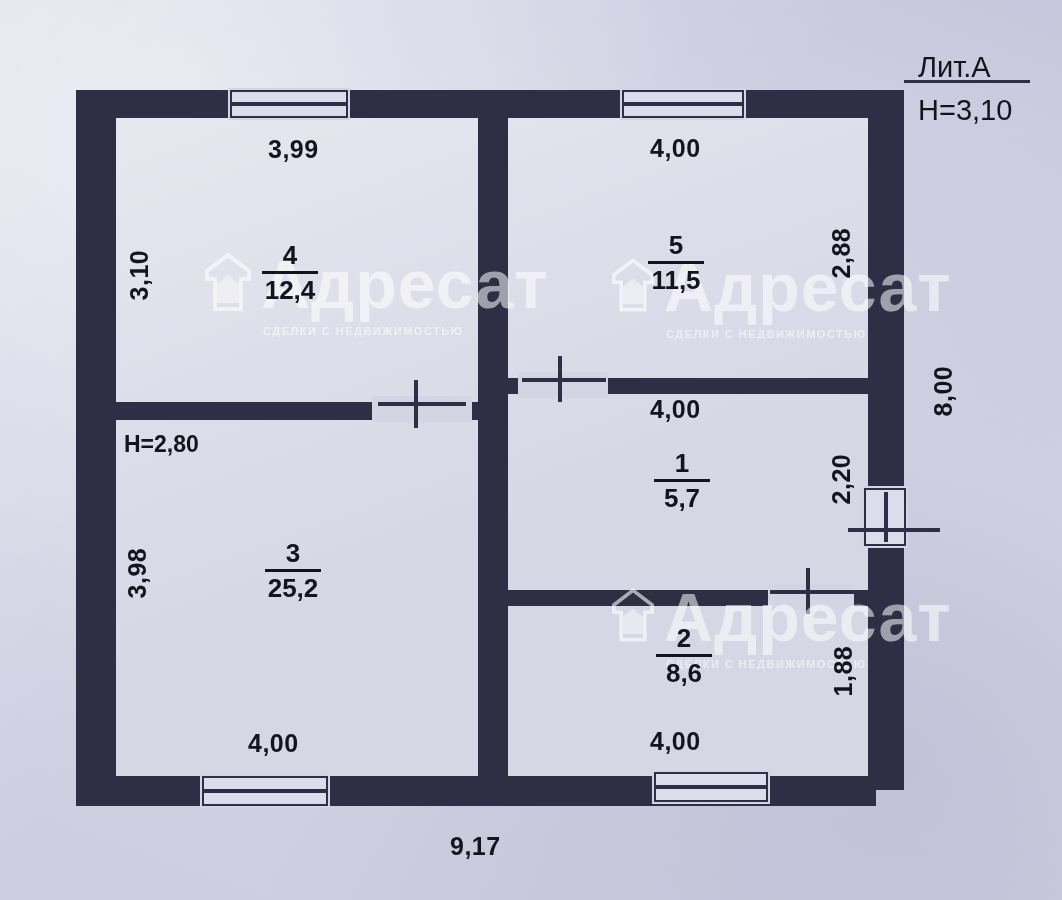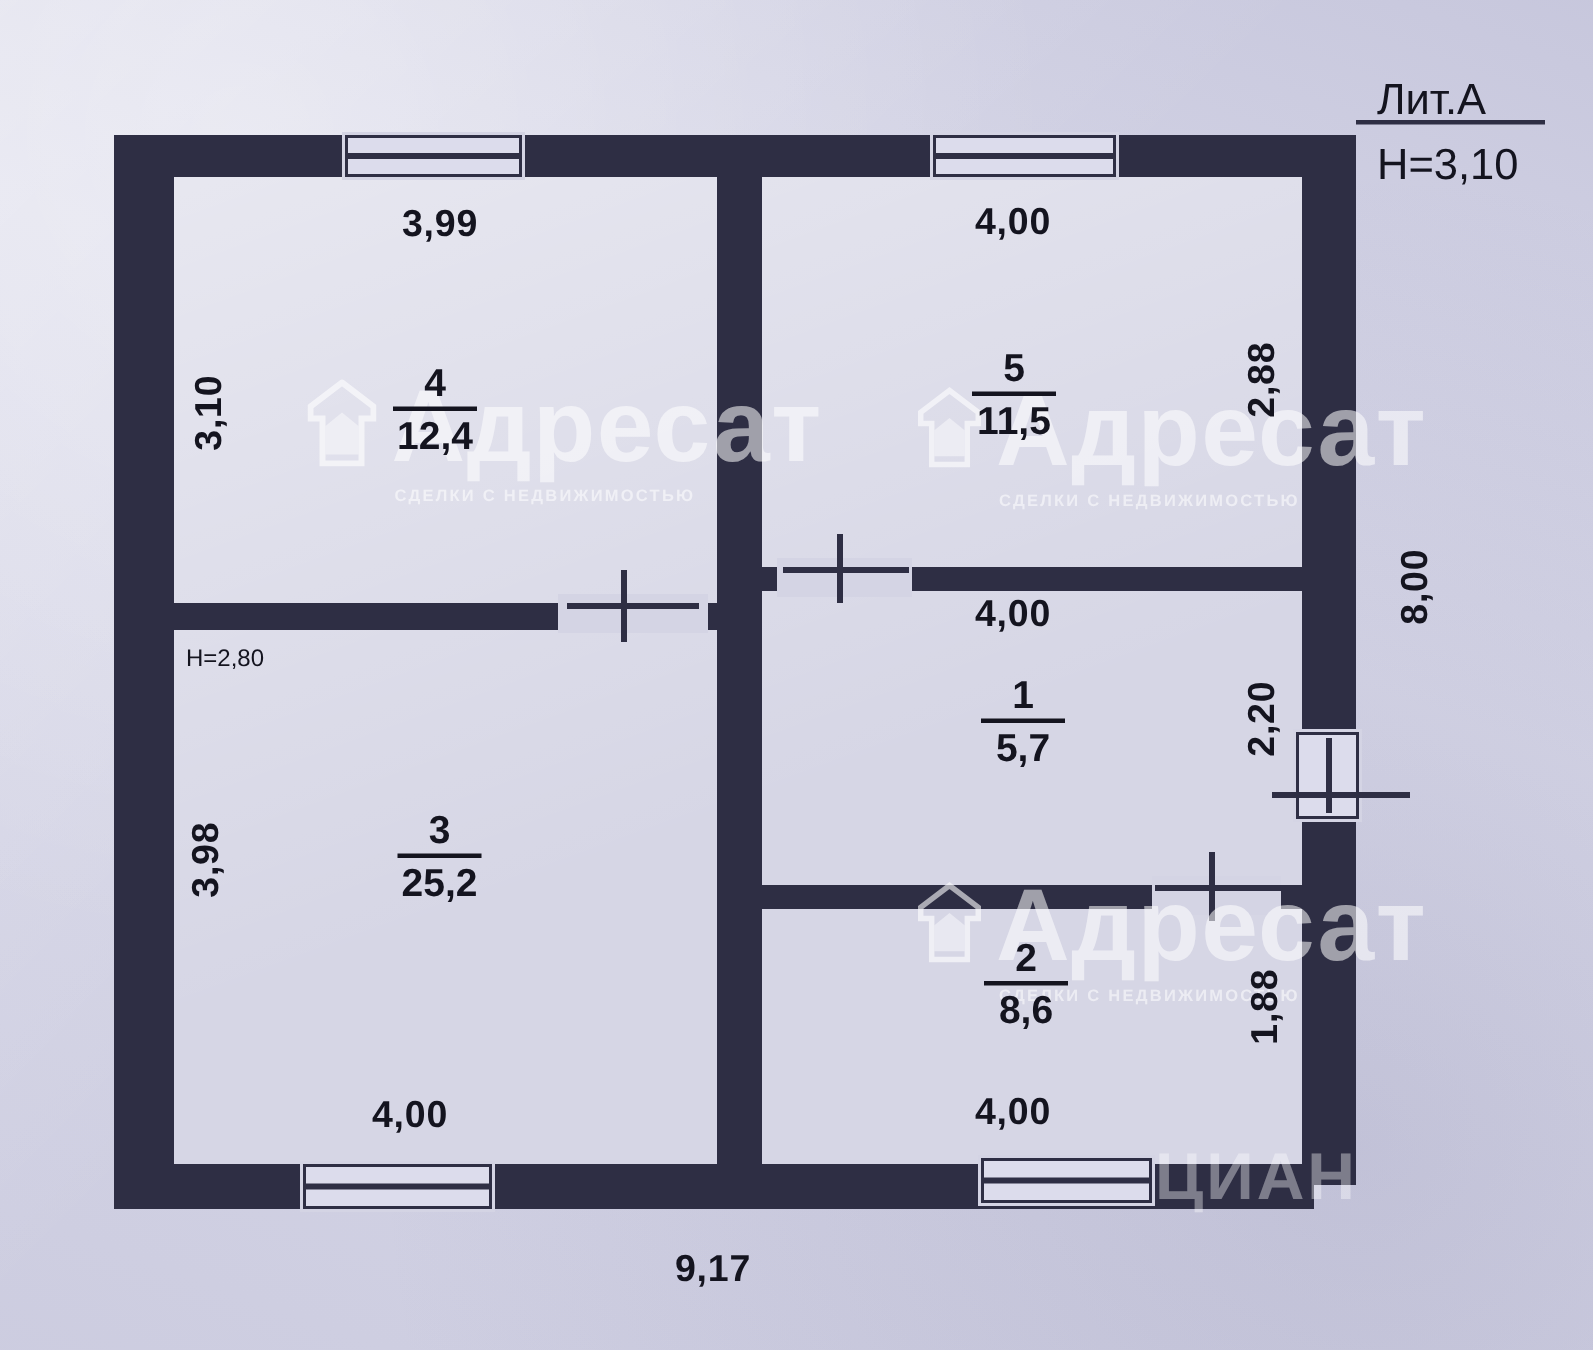--- a/index.html
+++ b/index.html
@@ -95,22 +95,22 @@
     background: #14141f;
     margin: 2px auto 3px auto;
     width: 56px;
   }
   .roomnum .a {
     display: block;
     font-size: 26px;
     font-weight: bold;
   }
   .note {
-    font-size: 16px;
-    font-weight: normal;
+    font-size: 23px;
+    font-weight: bold;
     text-align: right;
   }
   .lit {
     font-size: 29px;
     font-weight: normal;
   }
 
   
   .wm {
     position: absolute;
@@ -232,21 +232,20 @@
   <div class="wm" style="left:612px; top:578px;">
     <span class="wm-house">
       <svg width="42" height="54" viewBox="0 0 46 58" aria-hidden="true">
         <path d="M23 2 L44 18 L44 26 L36 26 L36 56 L10 56 L10 26 L2 26 L2 18 Z" fill="none" stroke="rgba(255,255,255,0.6)" stroke-width="4"></path>
         <path d="M23 22 L34 31 L34 50 L12 50 L12 31 Z" fill="rgba(255,255,255,0.45)"></path>
       </svg>
     </span><span class="big">Адресат</span>
     <span class="sub" style="margin-left:54px;">СДЕЛКИ С НЕДВИЖИМОСТЬЮ</span>
   </div>
 
-  <div class="wm-cian" style="left:770px; top:760px;">ЦИАН</div>
 
   <div class="lbl lit" style="left:918px; top:52px;">Лит.А</div>
   <div class="lbl lit" style="left:918px; top:95px;">H=3,10</div>
   <div class="winline" style="left:904px; top:80px; width:126px; height:3px;"></div>
 
   <div class="lbl dim" style="left:268px; top:136px;">3,99</div>
   <div class="lbl dim dim-v" style="left:114px; top:262px;">3,10</div>
   <div class="lbl roomnum" style="left:240px; top:242px; width:100px;">
     <span class="n">4</span>
     <span class="bar"></span>

